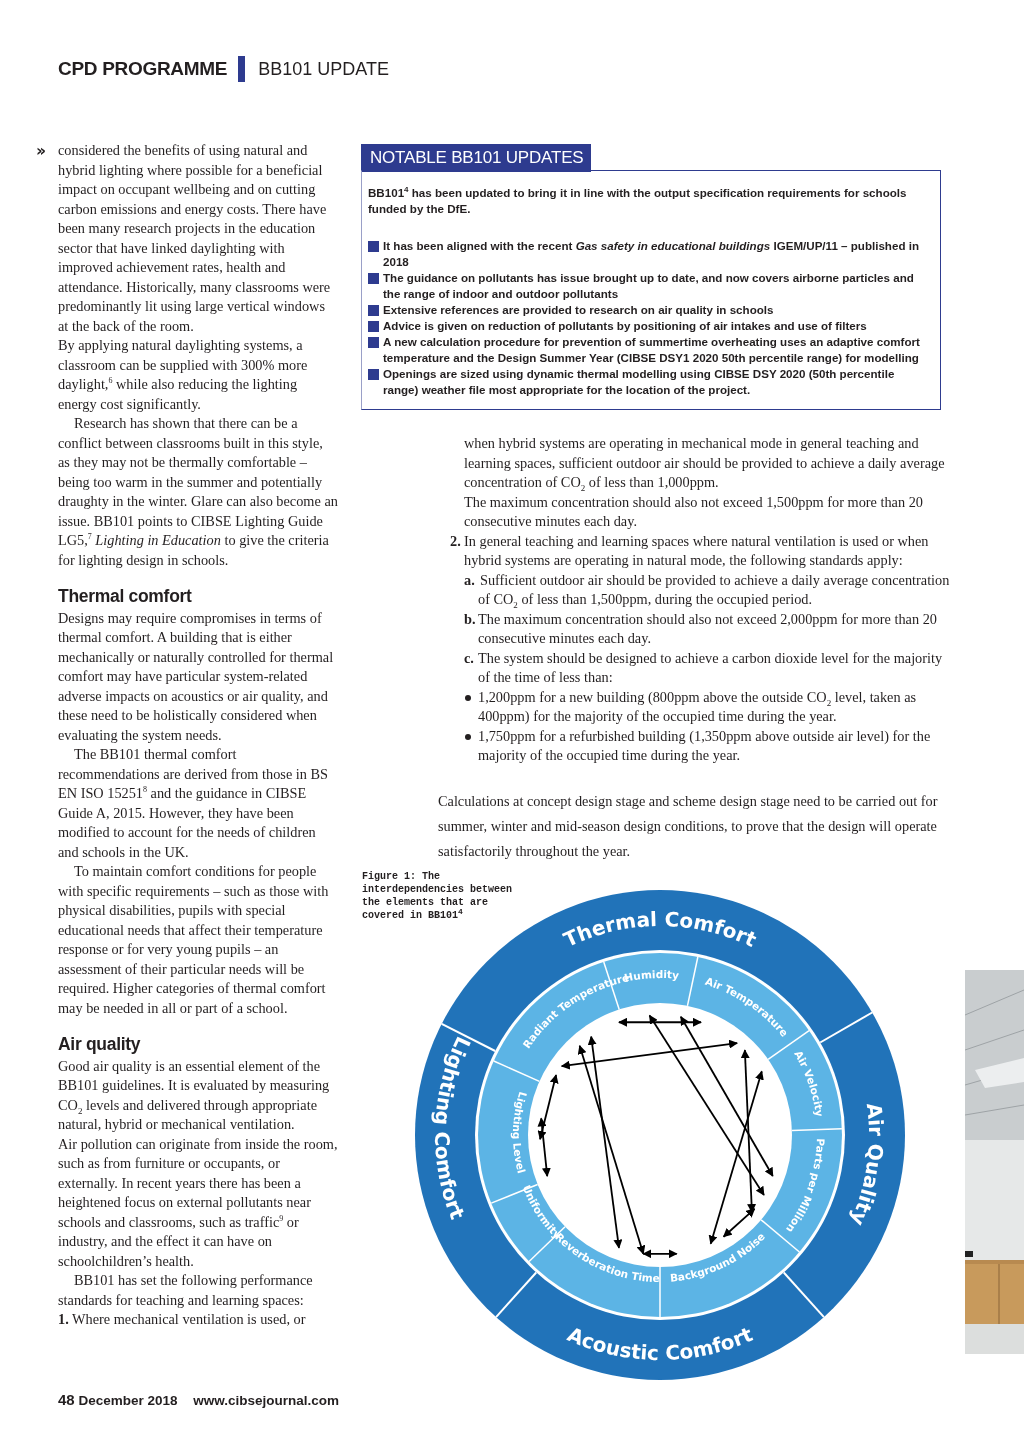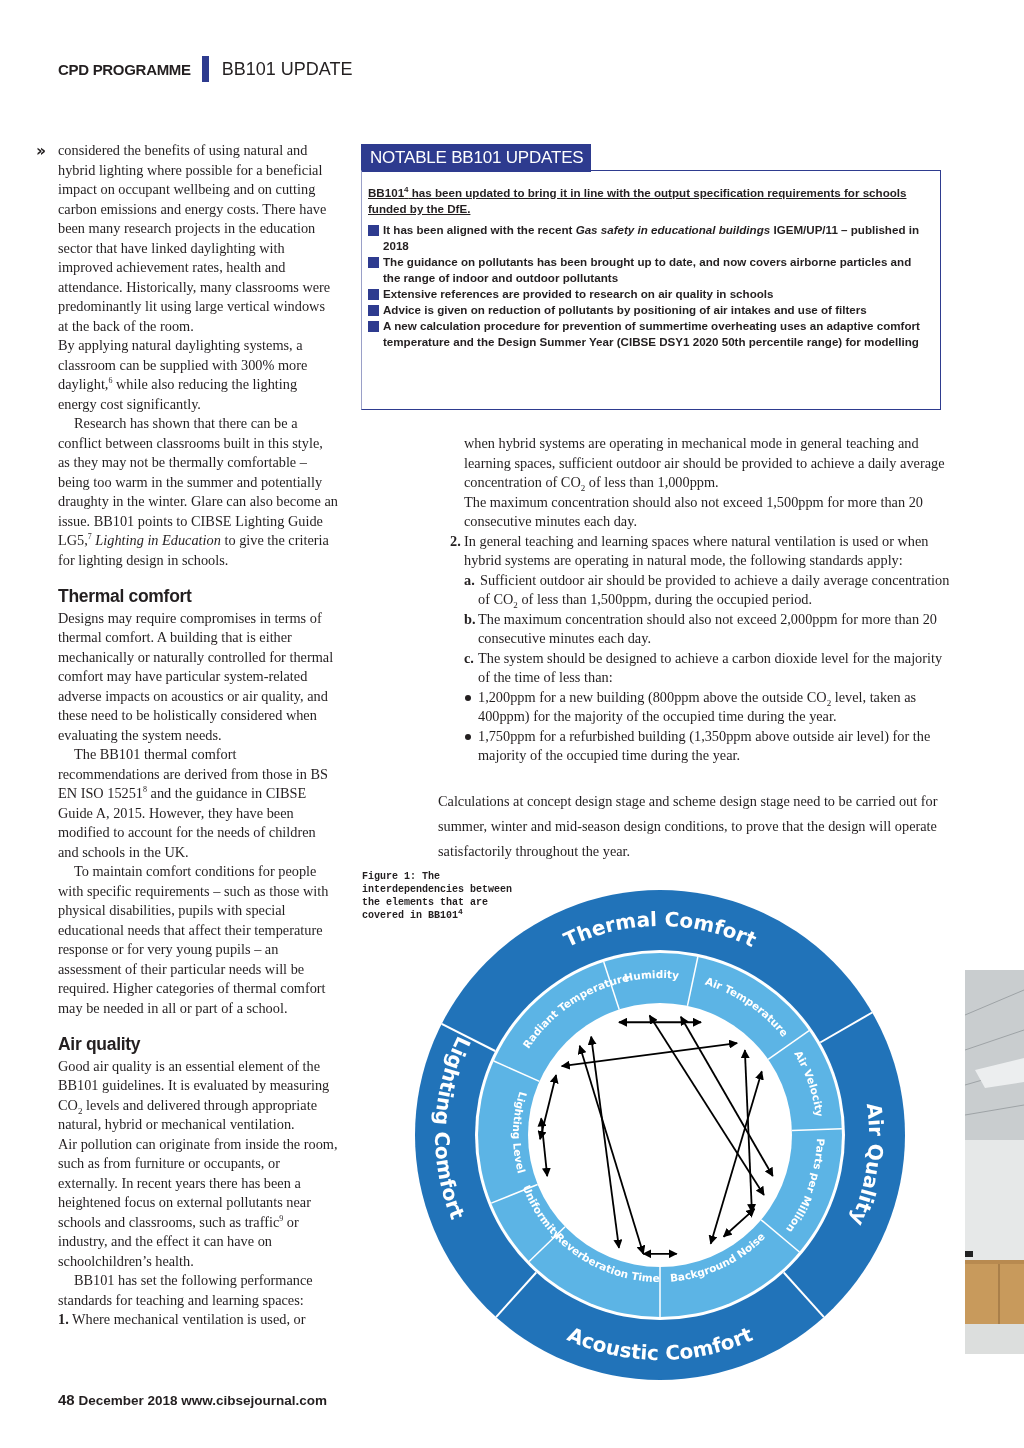--- a/index.html
+++ b/index.html
@@ -1,49 +1,49 @@
 <!DOCTYPE html>
 <html><head>
 <meta charset="utf-8">
 <style>
   html,body{margin:0;padding:0;background:#fff;}
   body{width:1024px;height:1448px;position:relative;overflow:hidden;font-family:"Liberation Serif","DejaVu Serif",serif;color:#231f20;}
   .hdr{position:absolute;top:56px;left:58px;display:flex;align-items:center;font-family:"Liberation Sans",sans-serif;}
-  .hdr .sec{font-weight:bold;font-size:15px;letter-spacing:-0.3px;}
+  .hdr .sec{font-weight:bold;font-size:19px;letter-spacing:-0.3px;}
   .hdr .bar{width:7px;height:26px;background:#2e3b8f;margin:0 13px 0 11px;}
   .hdr .sub{font-size:18px;}
   .col1{position:absolute;left:58px;top:141px;width:280px;font-size:14.3px;line-height:19.5px;}
   .col1 p{margin:0;}
   .ind{text-indent:16px;}
   .chev{position:absolute;left:-22px;top:0;font-family:"DejaVu Sans",sans-serif;font-weight:bold;font-size:16px;letter-spacing:-3px;}
   h3{font-family:"Liberation Sans",sans-serif;font-size:17.5px;font-weight:bold;margin:17px 0 2px 0;letter-spacing:-0.3px;}
   sup{font-size:8px;line-height:0;}
   sub{font-size:9px;line-height:0;}
   .box{position:absolute;left:361px;top:170px;width:580px;height:240px;border:1.5px solid #2e3b8f;border-left:1px solid #9aa0c8;border-top:1px solid #2e3b8f;box-sizing:border-box;}
   .boxtab{position:absolute;left:361px;top:144px;width:230px;height:28px;background:#2e3b8f;color:#fff;font-family:"Liberation Sans",sans-serif;font-size:17px;line-height:28px;padding-left:9px;box-sizing:border-box;letter-spacing:-0.2px;}
   .boxin{position:absolute;left:6px;top:14px;width:560px;font-family:"Liberation Sans",sans-serif;font-weight:bold;font-size:11.6px;line-height:16px;}
-  .boxin p{margin:0 0 5px 0;text-decoration:underline;}
+  .boxin p{margin:0 0 21px 0;}
   .boxin ul{list-style:none;padding:0;margin:0;}
   .boxin li{position:relative;padding-left:15px;}
   .boxin li .sq{position:absolute;left:0;top:3px;width:11px;height:11px;background:#2e3b8f;}
   .col2{position:absolute;left:450px;top:434px;width:500px;font-size:14.3px;line-height:19.5px;}
   .col2 p{margin:0;}
   .num{position:relative;padding-left:14px;}
   .num b{position:absolute;left:0;}
   .let{position:relative;padding-left:28px;}
   .let b{position:absolute;left:14px;}
   .bul{position:relative;padding-left:28px;}
   .bul .dot{position:absolute;left:15px;top:7px;width:6px;height:6px;border-radius:50%;background:#231f20;}
   .calc{position:absolute;left:438px;top:789px;width:510px;font-size:14.3px;line-height:25px;}
   .figcap{position:absolute;left:362px;top:870px;width:170px;font-family:Liberation Mono, monospace;font-weight:bold;font-size:10px;line-height:13px;}
   .diagram{position:absolute;left:410px;top:880px;width:520px;height:500px;}
   .photo{position:absolute;left:965px;top:970px;width:59px;height:384px;overflow:hidden;}
   .footer{position:absolute;left:58px;top:1391px;font-family:"Liberation Sans",sans-serif;font-size:13.5px;font-weight:bold;}
   .footer .pg{font-size:15px;}
-  .footer .dt{margin-right:0;}
+  .footer .dt{margin-right:12px;}
 </style>
 </head>
 <body>
 
 <div class="hdr">
   <span class="sec">CPD PROGRAMME</span>
   <span class="bar"></span>
   <span class="sub">BB101 UPDATE</span>
 </div>
 
@@ -62,24 +62,25 @@
   <p class="ind">BB101 has set the following performance standards for teaching and learning spaces:</p>
   <p><b>1.</b> <span>Where mechanical ventilation is used, or</span></p>
 </div>
 
 <div class="boxtab">NOTABLE BB101 UPDATES</div>
 <div class="box">
   <div class="boxin">
     <p><span>BB101</span><sup>4</sup><span> has been updated to bring it in line with the output specification requirements for schools funded by the DfE.</span></p>
     <ul>
       <li><span class="sq"></span><span>It has been aligned with the recent </span><i>Gas safety in educational buildings</i><span> IGEM/UP/11 – published in 2018</span></li>
-      <li><span class="sq"></span><span>The guidance on pollutants has been brought up to date, and now covers airborne particles and the range of indoor and outdoor pollutants</span></li>
+      <li><span class="sq"></span><span>The guidance on pollutants has issue brought up to date, and now covers airborne particles and the range of indoor and outdoor pollutants</span></li>
       <li><span class="sq"></span><span>Extensive references are provided to research on air quality in schools</span></li>
       <li><span class="sq"></span><span>Advice is given on reduction of pollutants by positioning of air intakes and use of filters</span></li>
       <li><span class="sq"></span><span>A new calculation procedure for prevention of summertime overheating uses an adaptive comfort temperature and the Design Summer Year (CIBSE DSY1 2020 50th percentile range) for modelling</span></li>
+      <li><span class="sq"></span><span>Openings are sized using dynamic thermal modelling using CIBSE DSY 2020 (50th percentile range) weather file most appropriate for the location of the project.</span></li>
     </ul>
   </div>
 </div>
 
 <div class="col2">
   <p class="num"><span>when hybrid systems are operating in mechanical mode in general teaching and learning spaces, sufficient outdoor air should be provided to achieve a daily average concentration of CO</span><sub>2</sub><span> of less than 1,000ppm.</span></p>
   <p class="num">The maximum concentration should also not exceed 1,500ppm for more than 20 consecutive minutes each day.</p>
   <p class="num"><b>2.</b><span>In general teaching and learning spaces where natural ventilation is used or when hybrid systems are operating in natural mode, the following standards apply:</span></p>
   <p class="let"><b>a.</b><span style="padding-left:2px">Sufficient outdoor air should be provided to achieve a daily average concentration of CO</span><sub>2</sub><span> of less than 1,500ppm, during the occupied period.</span></p>
   <p class="let"><b>b.</b><span>The maximum concentration should also not exceed 2,000ppm for more than 20 consecutive minutes each day.</span></p>

